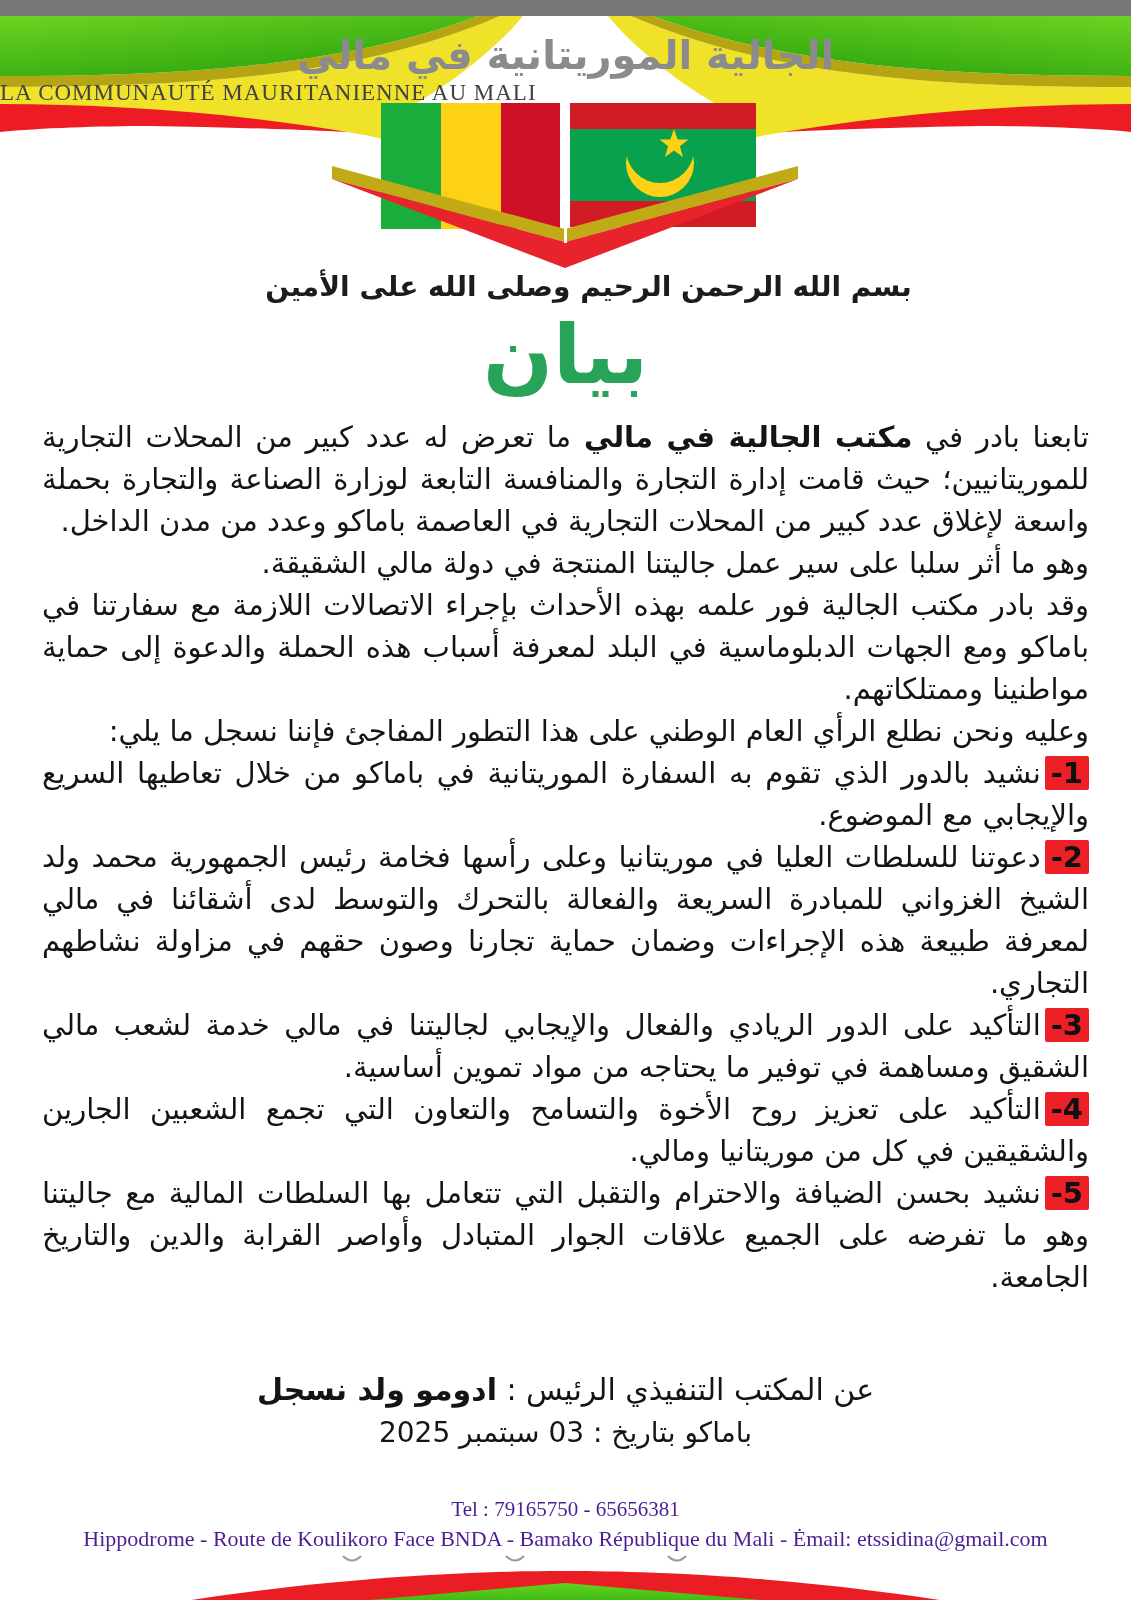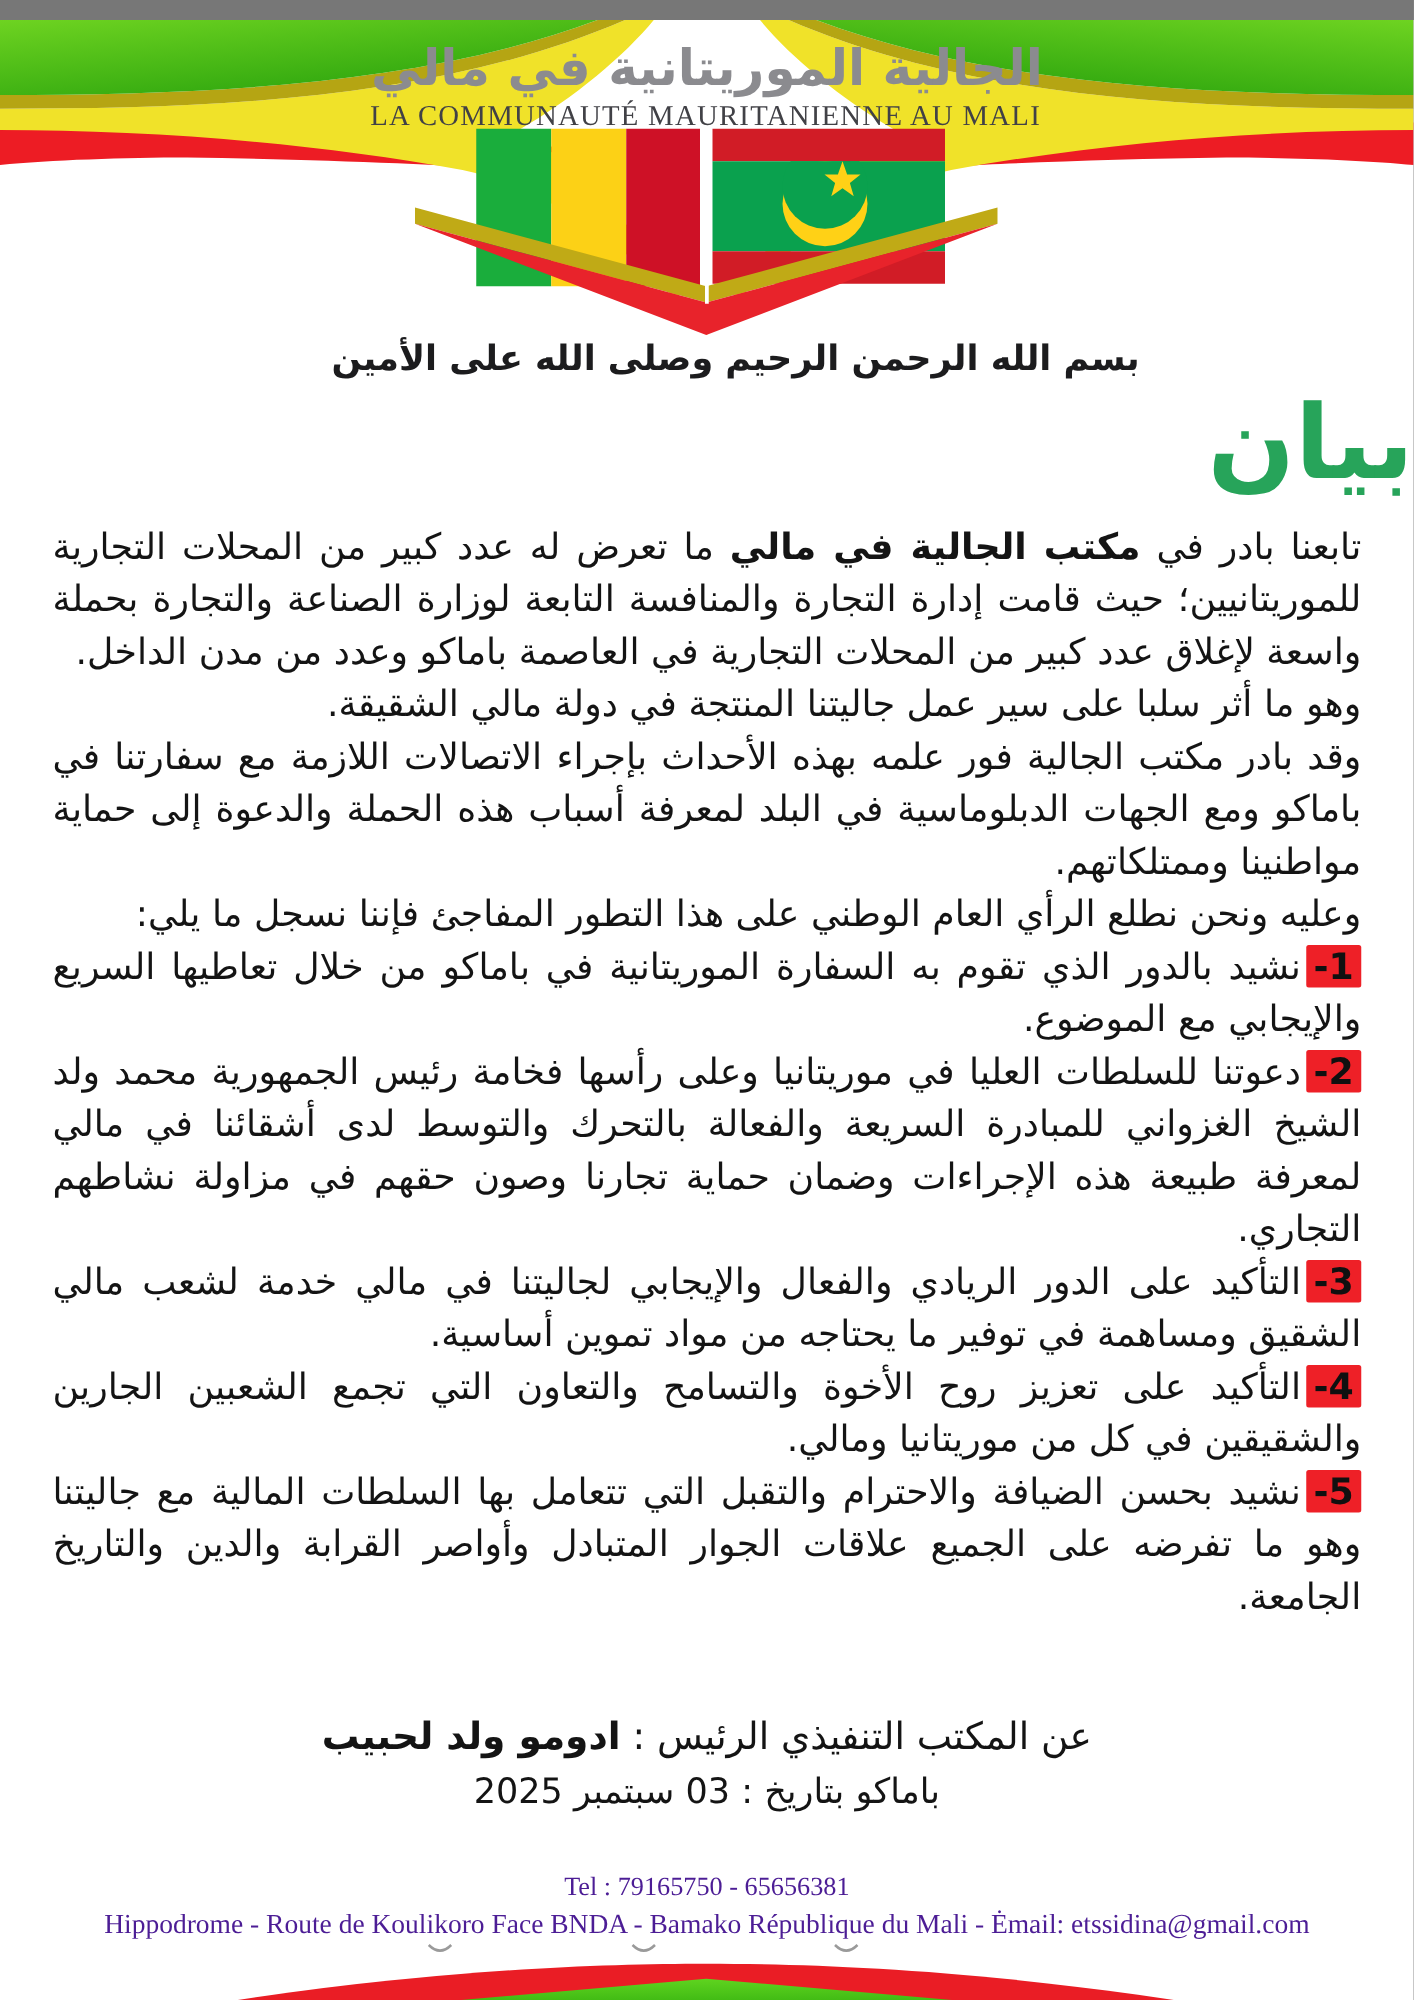--- a/index.html
+++ b/index.html
@@ -3,25 +3,25 @@
 <meta charset="utf-8">
 <style>
   html,body{margin:0;padding:0;background:#777;}
   .page{position:relative;width:1131px;height:1600px;margin:16px auto;background:#ffffff;
         overflow:hidden;font-family:"DejaVu Sans",sans-serif;}
   svg{display:block;}
   .hdr{position:absolute;top:0;left:0;}
   .ftr{position:absolute;bottom:0;left:0;}
   .org-ar{position:absolute;top:16px;left:0;right:0;text-align:center;direction:rtl;
           font-size:40px;font-weight:bold;color:#8b8b8f;letter-spacing:0;}
-  .org-fr{position:absolute;top:64px;left:0;right:2px;text-align:center;
+  .org-fr{position:absolute;top:64px;left:0;right:2px;text-align:left;
           font-family:"Liberation Serif",serif;font-size:23px;color:#414146;letter-spacing:1px;}
   .bismillah{position:absolute;top:254px;left:0;right:0;text-align:center;direction:rtl;
           font-size:28px;font-weight:600;color:#1c1c1e;padding-left:46px;}
-  .doc-title{position:absolute;top:292px;left:0;right:0;text-align:right;direction:rtl;
+  .doc-title{position:absolute;top:292px;left:0;right:0;text-align:center;direction:rtl;
           font-size:82px;font-weight:bold;color:#27a45a;line-height:1.15;}
   .body-text{position:absolute;top:400px;right:42px;left:42px;direction:rtl;
           text-align:justify;font-size:29px;line-height:42px;color:#141414;}
   .body-text p{margin:0;}
   .bold-inline{font-weight:bold;}
   .marker{background:#ee2027;color:#101010;padding:0 6px;font-weight:600;margin-left:4px;
           border-radius:2px;}
   .sig{position:absolute;top:1356px;left:0;right:0;text-align:center;direction:rtl;
           font-size:30px;color:#141414;}
   .sig .name{font-weight:bold;}
@@ -100,21 +100,21 @@
     <p>وقد بادر مكتب الجالية فور علمه بهذه الأحداث بإجراء الاتصالات اللازمة مع سفارتنا في باماكو ومع الجهات الدبلوماسية في البلد لمعرفة أسباب هذه الحملة والدعوة إلى حماية مواطنينا وممتلكاتهم.</p>
     <p>وعليه ونحن نطلع الرأي العام الوطني على هذا التطور المفاجئ فإننا نسجل ما يلي:</p>
 
     <p><span class="marker">1-</span><span>نشيد بالدور الذي تقوم به السفارة الموريتانية في باماكو من خلال تعاطيها السريع والإيجابي مع الموضوع.</span></p>
     <p><span class="marker">2-</span><span>دعوتنا للسلطات العليا في موريتانيا وعلى رأسها فخامة رئيس الجمهورية محمد ولد الشيخ الغزواني للمبادرة السريعة والفعالة بالتحرك والتوسط لدى أشقائنا في مالي لمعرفة طبيعة هذه الإجراءات وضمان حماية تجارنا وصون حقهم في مزاولة نشاطهم التجاري.</span></p>
     <p><span class="marker">3-</span><span>التأكيد على الدور الريادي والفعال والإيجابي لجاليتنا في مالي خدمة لشعب مالي الشقيق ومساهمة في توفير ما يحتاجه من مواد تموين أساسية.</span></p>
     <p><span class="marker">4-</span><span>التأكيد على تعزيز روح الأخوة والتسامح والتعاون التي تجمع الشعبين الجارين والشقيقين في كل من موريتانيا ومالي.</span></p>
     <p><span class="marker">5-</span><span>نشيد بحسن الضيافة والاحترام والتقبل التي تتعامل بها السلطات المالية مع جاليتنا وهو ما تفرضه على الجميع علاقات الجوار المتبادل وأواصر القرابة والدين والتاريخ الجامعة.</span></p>
   </div>
 
-  <div class="sig"><span>عن المكتب التنفيذي الرئيس : </span><span class="name">ادومو ولد لحبيب</span></div>
+  <div class="sig"><span>عن المكتب التنفيذي الرئيس : </span><span class="name">ادومو ولد نسجل</span></div>
   <div class="date-line">باماكو بتاريخ : 03 سبتمبر 2025</div>
 
   <div class="contact tel">Tel : 79165750 - 65656381</div>
   <div class="contact addr">Hippodrome - Route de Koulikoro Face BNDA - Bamako République du Mali - Ėmail: etssidina@gmail.com</div>
 
   <svg class="ftr" width="1131" height="90" viewBox="0 0 1131 90" aria-hidden="true">
     <defs>
       <linearGradient id="grnHill" x1="0" y1="0" x2="0" y2="1">
         <stop offset="0" stop-color="#5fd41f"></stop>
         <stop offset="1" stop-color="#27a50b"></stop>

